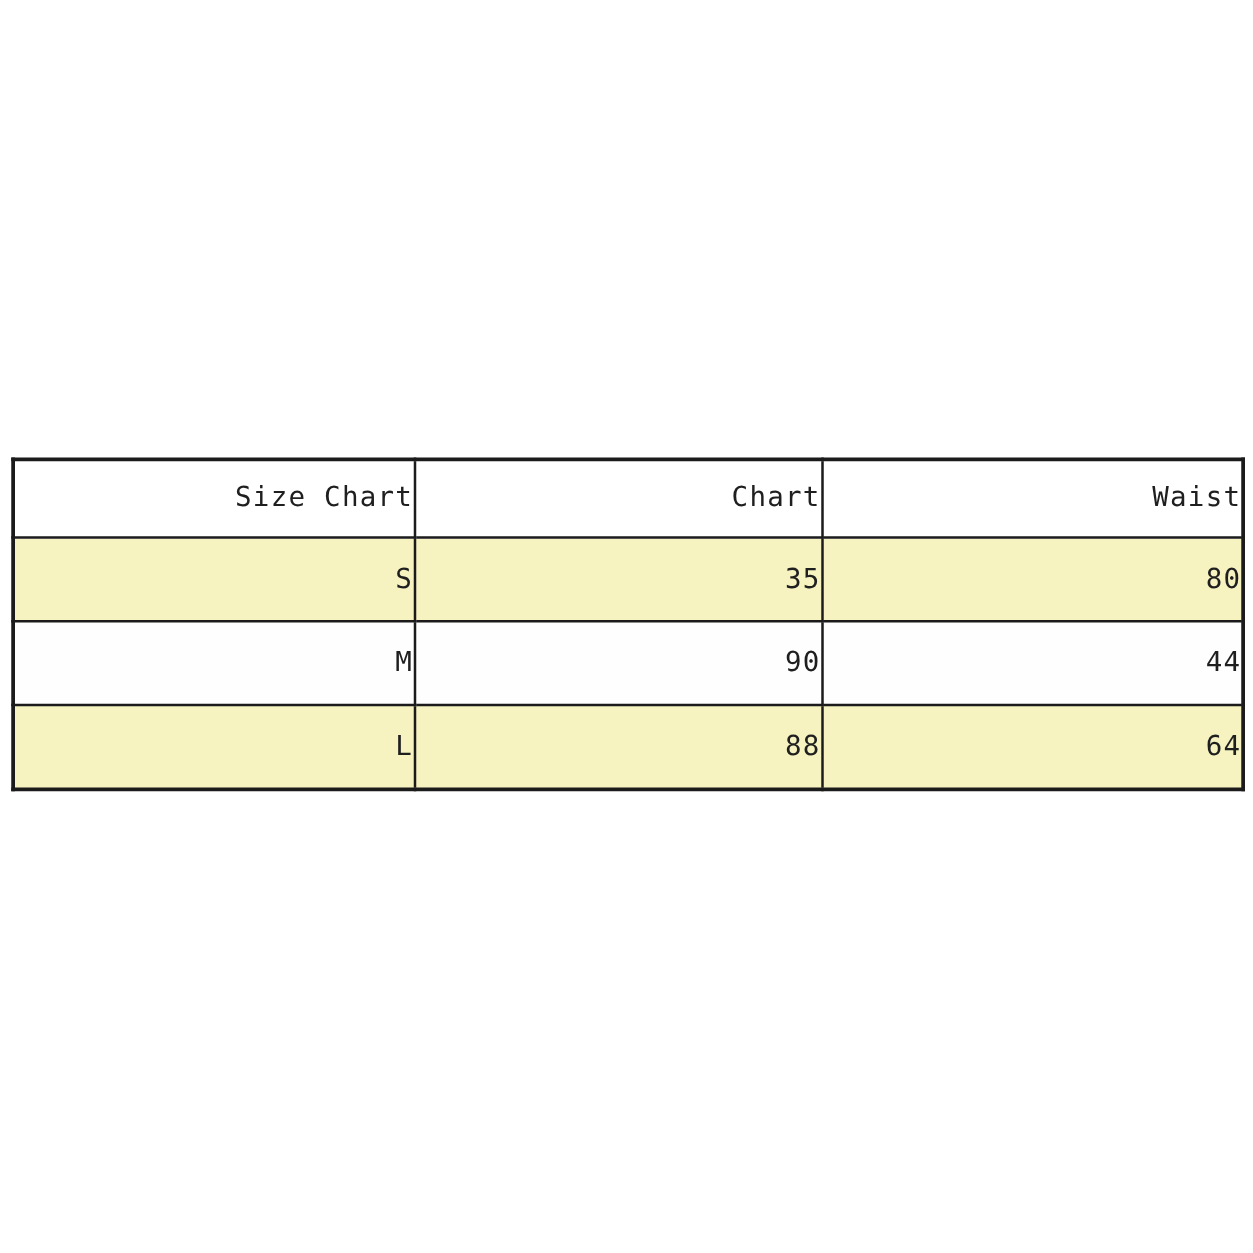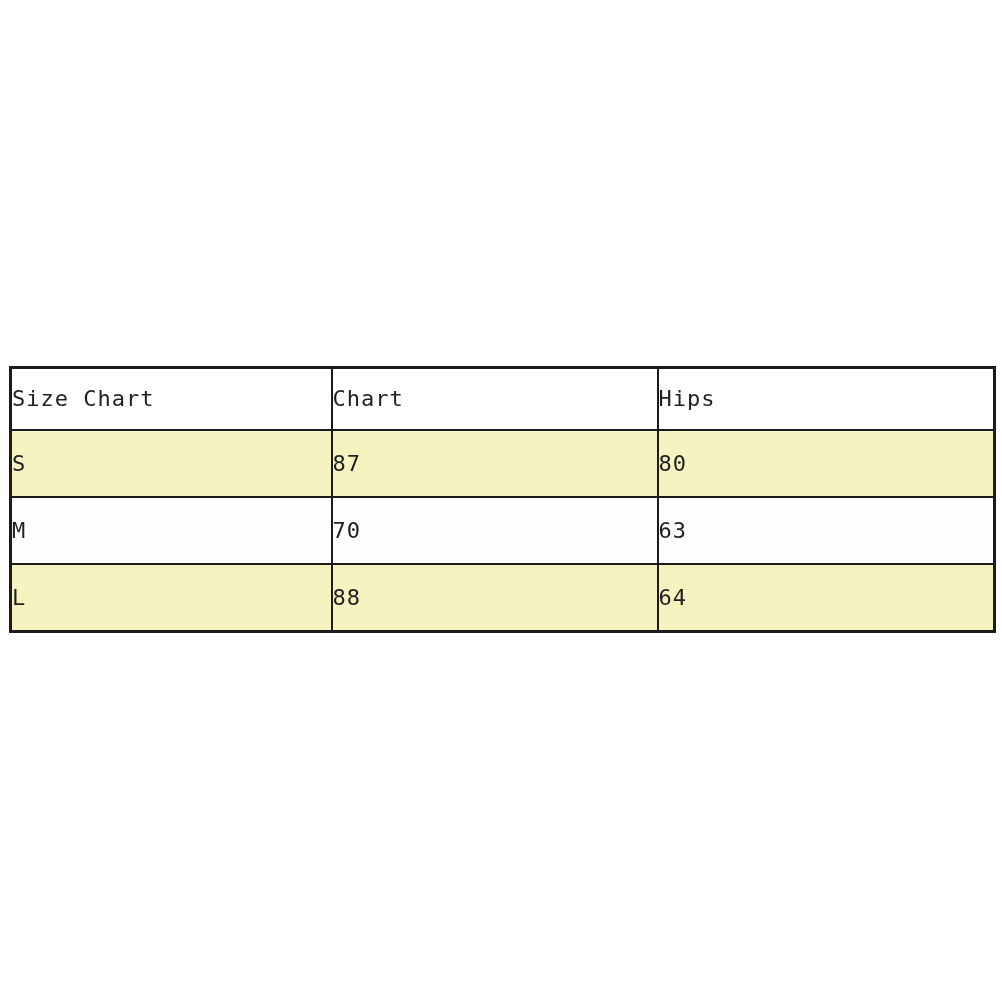--- a/index.html
+++ b/index.html
@@ -20,21 +20,21 @@
     left: 9px;
     top: 366px;
     width: 984px;
     height: 267px;
     border-collapse: collapse;
     table-layout: fixed;
     background: #ffffff;
   }
   #size-table td, #size-table th {
     border: 2px solid #1b1b1b;
-    text-align: left;
+    text-align: right;
     vertical-align: middle;
     padding: 0;
     font-size: 22px;
     font-weight: normal;
     letter-spacing: 1px;
     color: #1f1f1f;
     overflow: hidden;
     white-space: nowrap;
   }
   #size-table {
@@ -55,31 +55,31 @@
   <table id="size-table">
     <colgroup>
       <col class="c-size">
       <col class="c-waist">
       <col class="c-hips">
     </colgroup>
     <tbody>
       <tr class="header-row">
         <th>Size Chart</th>
         <th>Chart</th>
-        <th>Hips</th>
+        <th>Waist</th>
       </tr>
       <tr class="data-row hl">
         <td>S</td>
-        <td>87</td>
+        <td>35</td>
         <td>80</td>
       </tr>
       <tr class="data-row plain">
         <td>M</td>
-        <td>70</td>
-        <td>63</td>
+        <td>90</td>
+        <td>44</td>
       </tr>
       <tr class="data-row hl">
         <td>L</td>
         <td>88</td>
         <td>64</td>
       </tr>
     </tbody>
   </table>
 </div>
 

